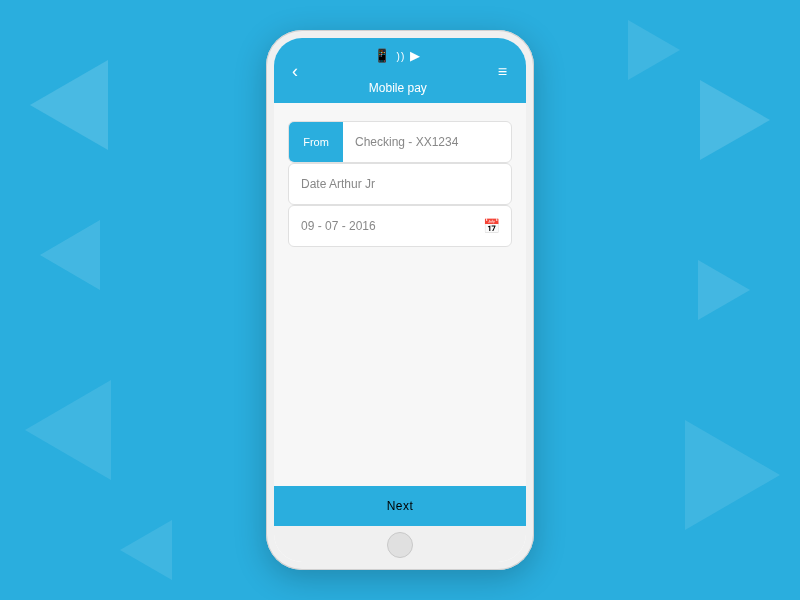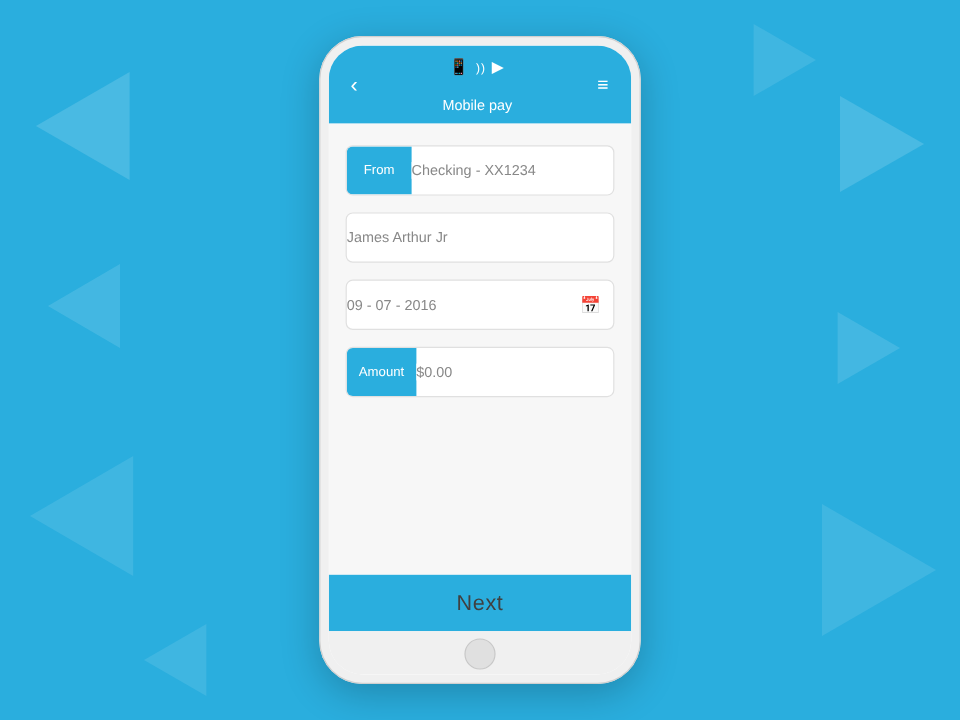--- a/index.html
+++ b/index.html
@@ -84,21 +84,20 @@
       margin-top: 16px;
     }
 
     
     .phone-content {
       flex: 1;
       background: #f7f7f7;
       padding: 18px 14px 0;
       display: flex;
       flex-direction: column;
-      gap: 14px;
       overflow: hidden;
     }
 
     
     .form-field {
       display: flex;
       align-items: center;
       background: white;
       border-radius: 6px;
       border: 1px solid #e0e0e0;
@@ -115,21 +114,21 @@
       height: 100%;
       display: flex;
       align-items: center;
       min-width: 54px;
       justify-content: center;
       flex-shrink: 0;
     }
 
     .field-value {
       flex: 1;
-      padding: 0 0;
+      padding: 0 12px;
       font-size: 12px;
       color: #888;
       background: white;
     }
 
     .field-icon {
       padding: 0 10px;
       color: #2aaede;
       font-size: 14px;
     }
@@ -138,22 +137,22 @@
     .phone-bottom {
       flex-shrink: 0;
       background: #2aaede;
       padding: 0;
       margin-top: auto;
     }
 
     .next-button {
       width: 100%;
       background: #2aaede;
-      color: #404040;
-      font-size: 18px;
+      color: #000000;
+      font-size: 12px;
       font-weight: 400;
       border: none;
       padding: 13px;
       cursor: pointer;
       letter-spacing: 0.5px;
     }
 
     
     .phone-home {
       background: #f0f0f0;
@@ -261,32 +260,28 @@
     </div>
 
     <div class="phone-content">
 
       <div class="form-field">
         <div class="field-label">From</div>
         <div class="field-value">Checking - XX1234</div>
       </div>
 
       <div class="form-field">
-        <div class="field-value">James Arthur Jr</div>
+        <div class="field-value">Date Arthur Jr</div>
       </div>
 
       <div class="form-field">
         <div class="field-value">09 - 07 - 2016</div>
         <div class="field-icon">📅</div>
       </div>
 
-      <div class="form-field">
-        <div class="field-label">Amount</div>
-        <div class="field-value">$0.00</div>
-      </div>
 
     </div>
 
     <div class="phone-bottom">
       <button class="next-button">Next</button>
     </div>
 
     <div class="phone-home">
       <div class="home-button"></div>
     </div>

